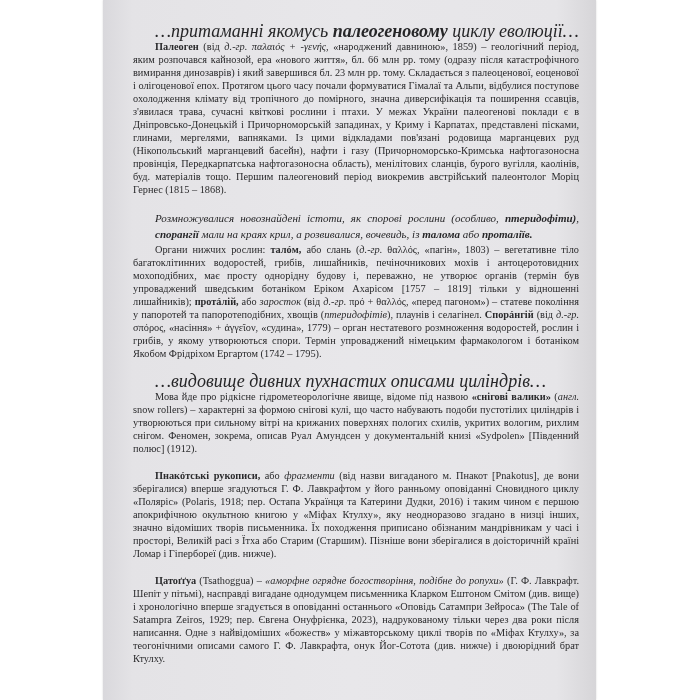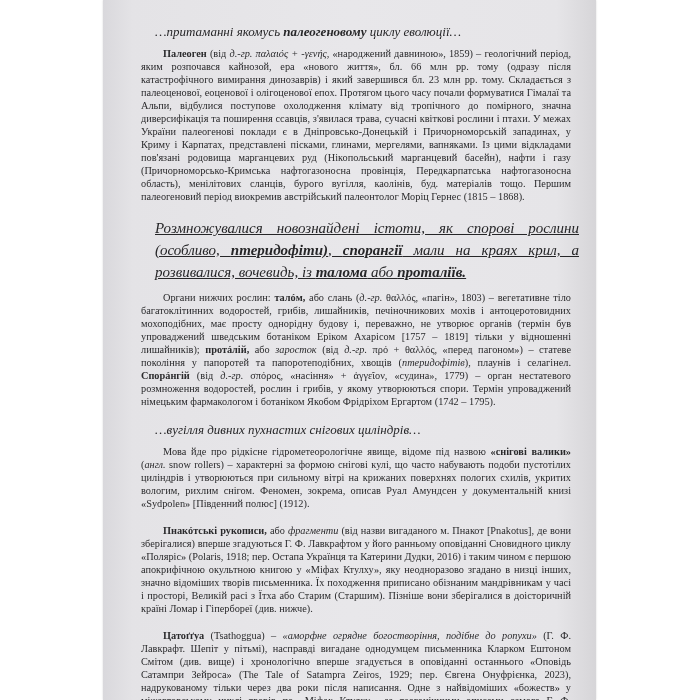--- a/index.html
+++ b/index.html
@@ -18,38 +18,37 @@
   .content {
     position: absolute;
     left: 30px; top: 24px; width: 446px;
     color: #2a2a2c;
     font-size: 10.3px;
     line-height: 13px;
   }
   .section { margin-bottom: 14px; }
   .heading {
     font-style: italic;
-    font-size: 13px;
+    font-size: 18px;
     line-height: 15px;
     padding-left: 22px;
     margin-bottom: 1px;
     color: #262628;
   }
   .heading.block {
     padding-left: 22px;
     text-align: justify;
-    font-size: 15px;
-    line-height: 22px;
-    text-decoration: underline;
+    font-size: 11px;
+    line-height: 16px;
   }
   .heading b { font-weight: bold; }
   .body {
     text-align: justify;
     text-indent: 22px;
-    margin: 8px;
+    margin: 0;
   }
   .body b { font-weight: bold; }
   .body i { font-style: italic; }
 </style>
 </head>
 <body>
 
 <div class="paper">
   <div class="content">
 
@@ -57,21 +56,21 @@
       <div class="heading"><span>…притаманні якомусь </span><b>палеогеновому</b><span> циклу еволюції…</span></div>
       <p class="body"><b>Палеоген</b><span> (від </span><i>д.-гр. παλαιός + -γενής,</i><span> «народжений давниною», 1859) – геологічний період, яким розпочався кайнозой, ера «нового життя», бл. 66 млн рр. тому (одразу після катастрофічного вимирання динозаврів) і який завершився бл. 23 млн рр. тому. Складається з палеоценової, еоценової і олігоценової епох. Протягом цього часу почали формуватися Гімалаї та Альпи, відбулися поступове охолодження клімату від тропічного до помірного, значна диверсифікація та поширення ссавців, з'явилася трава, сучасні квіткові рослини і птахи. У межах України палеогенові поклади є в Дніпровсько-Донецькій і Причорноморській западинах, у Криму і Карпатах, представлені пісками, глинами, мергелями, вапняками. Із цими відкладами пов'язані родовища марганцевих руд (Нікопольський марганцевий басейн), нафти і газу (Причорноморсько-Кримська нафтогазоносна провінція, Передкарпатська нафтогазоносна область), менілітових сланців, бурого вугілля, каолінів, буд. матеріалів тощо. Першим палеогеновий період виокремив австрійський палеонтолог Моріц Гернес (1815 – 1868).</span></p>
     </div>
 
     <div class="section">
       <div class="heading block"><span>Розмножувалися новознайдені істоти, як спорові рослини (особливо, </span><b>птеридофіти)</b><span>, </span><b>спорангії</b><span> мали на краях крил, а розвивалися, вочевидь, із </span><b>талома</b><span> або </span><b>проталіїв.</b></div>
       <p class="body"><span>Органи нижчих рослин: </span><b>талóм,</b><span> або слань (</span><i>д.-гр.</i><span> θαλλός, «пагін», 1803) – вегетативне тіло багатоклітинних водоростей, грибів, лишайників, печіночникових мохів і антоцеротовидних мохоподібних, має просту однорідну будову і, переважно, не утворює органів (термін був упроваджений шведським ботаніком Еріком Ахарісом [1757 – 1819] тільки у відношенні лишайників); </span><b>протáлій,</b><span> або </span><i>заросток</i><span> (від </span><i>д.-гр.</i><span> πρό + θαλλός, «перед пагоном») – статеве покоління у папоротей та папоротеподібних, хвощів (</span><i>птеридофітів</i><span>), плаунів і селагінел. </span><b>Спорáнгій</b><span> (від </span><i>д.-гр.</i><span> σπόρος, «насіння» + ἀγγεῖον, «судина», 1779) – орган нестатевого розмноження водоростей, рослин і грибів, у якому утворюються спори. Термін упроваджений німецьким фармакологом і ботаніком Якобом Фрідріхом Ергартом (1742 – 1795).</span></p>
     </div>
 
     <div class="section">
-      <div class="heading">…вугілля дивних пухнастих снігових циліндрів…</div>
+      <div class="heading">…видовище дивних пухнастих описами циліндрів…</div>
       <p class="body"><span>Мова йде про рідкісне гідрометеорологічне явище, відоме під назвою </span><b>«снігові валики»</b><span> (</span><i>англ.</i><span> snow rollers) – характерні за формою снігові кулі, що часто набувають подоби пустотілих циліндрів і утворюються при сильному вітрі на крижаних поверхнях пологих схилів, укритих вологим, рихлим снігом. Феномен, зокрема, описав Руал Амундсен у документальній книзі «Sydpolen» [Південний полюс] (1912).</span></p>
     </div>
 
     <div class="section">
       <p class="body"><b>Пнакóтські рукописи,</b><span> або </span><i>фрагменти</i><span> (від назви вигаданого м. Пнакот [Pnakotus], де вони зберігалися) вперше згадуються Г. Ф. Лавкрафтом у його ранньому оповіданні Сновидного циклу «Поляріс» (Polaris, 1918; пер. Остапа Українця та Катерини Дудки, 2016) і таким чином є першою апокрифічною окультною книгою у «Міфах Ктулху», яку неодноразово згадано в низці інших, значно відоміших творів письменника. Їх походження приписано обізнаним мандрівникам у часі і просторі, Великій расі з Їтха або Старим (Старшим). Пізніше вони зберігалися в доісторичній країні Ломар і Гіпербореї (див. нижче).</span></p>
     </div>
 
     <div class="section">
       <p class="body"><b>Цатоґґуа</b><span> (Tsathoggua) – </span><i>«аморфне огрядне богостворіння, подібне до ропухи»</i><span> (Г. Ф. Лавкрафт. Шепіт у пітьмі), насправді вигадане однодумцем письменника Кларком Ештоном Смітом (див. вище) і хронологічно вперше згадується в оповіданні останнього «Оповідь Сатампри Зейроса» (The Tale of Satampra Zeiros, 1929; пер. Євгена Онуфрієнка, 2023), надрукованому тільки через два роки після написання. Одне з найвідоміших «божеств» у міжавторському циклі творів по «Міфах Ктулху», за теогонічними описами самого Г. Ф. Лавкрафта, онук Йог-Сотота (див. нижче) і двоюрідний брат Ктулху.</span></p>
     </div>

